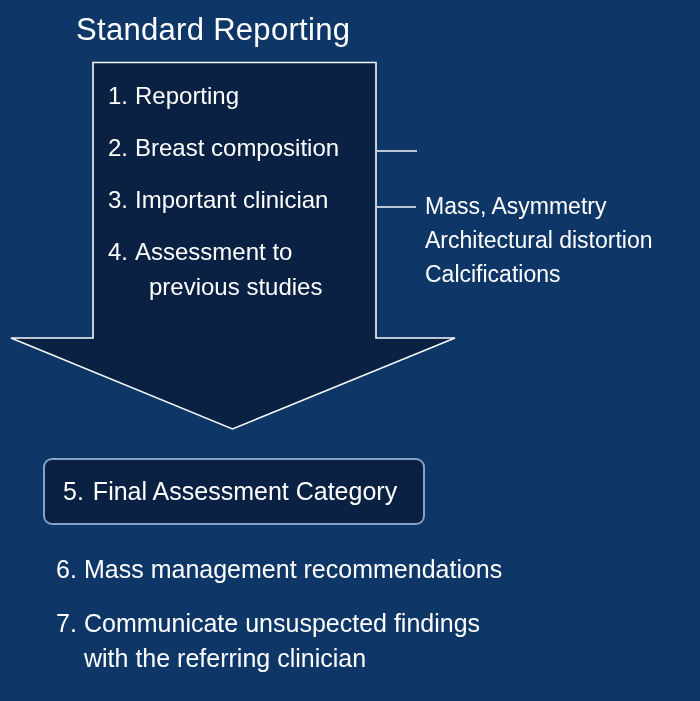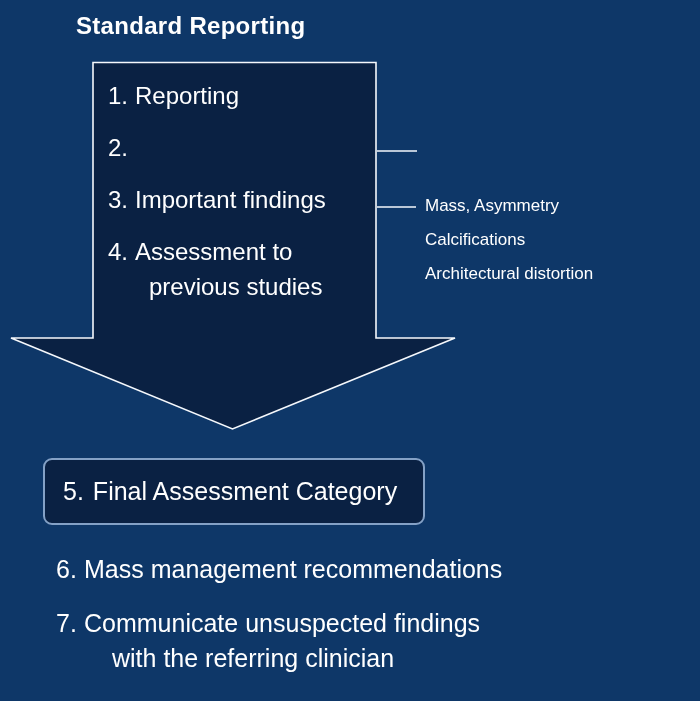--- a/index.html
+++ b/index.html
@@ -16,21 +16,21 @@
     color:var(--txt);
   }
   .stage{
     position:relative;
     width:700px;height:701px;
     background:var(--bg);
     overflow:hidden;
   }
   .title{
     position:absolute;left:76px;top:12px;
-    font-size:24px;font-weight:700;letter-spacing:0.3px;
+    font-size:31px;font-weight:400;letter-spacing:0.3px;
     color:var(--txt);white-space:nowrap;
   }
   svg.shape-layer{
     position:absolute;left:0;top:0;width:700px;height:701px;
   }
   svg.shape-layer polygon{
     fill:var(--shape-fill);
     stroke:var(--shape-stroke);
     stroke-width:1.6;
     stroke-linejoin:miter;
@@ -48,21 +48,21 @@
   .step4-line2{
     position:absolute;left:149px;top:274px;
     font-size:24px;font-weight:500;line-height:26px;white-space:nowrap;
   }
   .annot-abcd{
     position:absolute;left:427px;top:139px;
     font-size:24px;font-weight:500;line-height:24px;white-space:nowrap;
   }
   .annot-findings{
     position:absolute;left:425px;top:189px;
-    font-size:17px;font-weight:500;line-height:34px;white-space:nowrap;
+    font-size:23px;font-weight:500;line-height:34px;white-space:nowrap;
   }
   .assessment-box{
     position:absolute;left:43px;top:458px;
     width:382px;height:67px;
     background:var(--shape-fill);
     border:2px solid var(--box5-border);
     border-radius:9px;
     box-sizing:border-box;
     display:flex;align-items:center;
     padding-left:18px;
@@ -70,21 +70,21 @@
   .assessment-box .label{
     font-size:25px;font-weight:500;white-space:nowrap;
   }
   .assessment-box .label .num{display:inline-block;margin-right:9px;}
   .footer-step{
     position:absolute;left:56px;
     font-size:25px;font-weight:500;line-height:35px;
     display:flex;white-space:nowrap;
   }
   .footer-step .num{display:inline-block;width:28px;flex:none;}
-  .footer-step .lines .line2{margin-left:28px;}
+  .footer-step .lines .line2{}
 </style>
 </head>
 <body>
 
 <div class="stage">
 
   <div class="title">Standard Reporting</div>
 
   <svg class="shape-layer" viewBox="0 0 700 701" aria-hidden="true">
     <polygon points="93,62.5 376,62.5 376,338 455,338 232.5,429 11,338 93,338"></polygon>
@@ -92,38 +92,39 @@
     <line x1="377" y1="207" x2="416" y2="207"></line>
   </svg>
 
   <div class="step" style="top:83px">
     <span class="num">1.</span>
     <span class="txt">Reporting</span>
   </div>
 
   <div class="step" style="top:135px">
     <span class="num">2.</span>
+    <span class="txt">Breast composition</span>
   </div>
 
   <div class="step" style="top:187px">
     <span class="num">3.</span>
-    <span class="txt">Important findings</span>
+    <span class="txt">Important clinician</span>
   </div>
 
   <div class="step" style="top:239px">
     <span class="num">4.</span>
     <span class="txt">Assessment to</span>
   </div>
   <div class="step4-line2">previous studies</div>
 
 
   <div class="annot-findings">
     <div>Mass, Asymmetry</div>
+    <div>Architectural distortion</div>
     <div>Calcifications</div>
-    <div>Architectural distortion</div>
   </div>
 
   <div class="assessment-box">
     <div class="label">
       <span class="num">5.</span><span>Final Assessment Category</span>
     </div>
   </div>
 
   <div class="footer-step" style="top:552px">
     <span class="num">6.</span>

